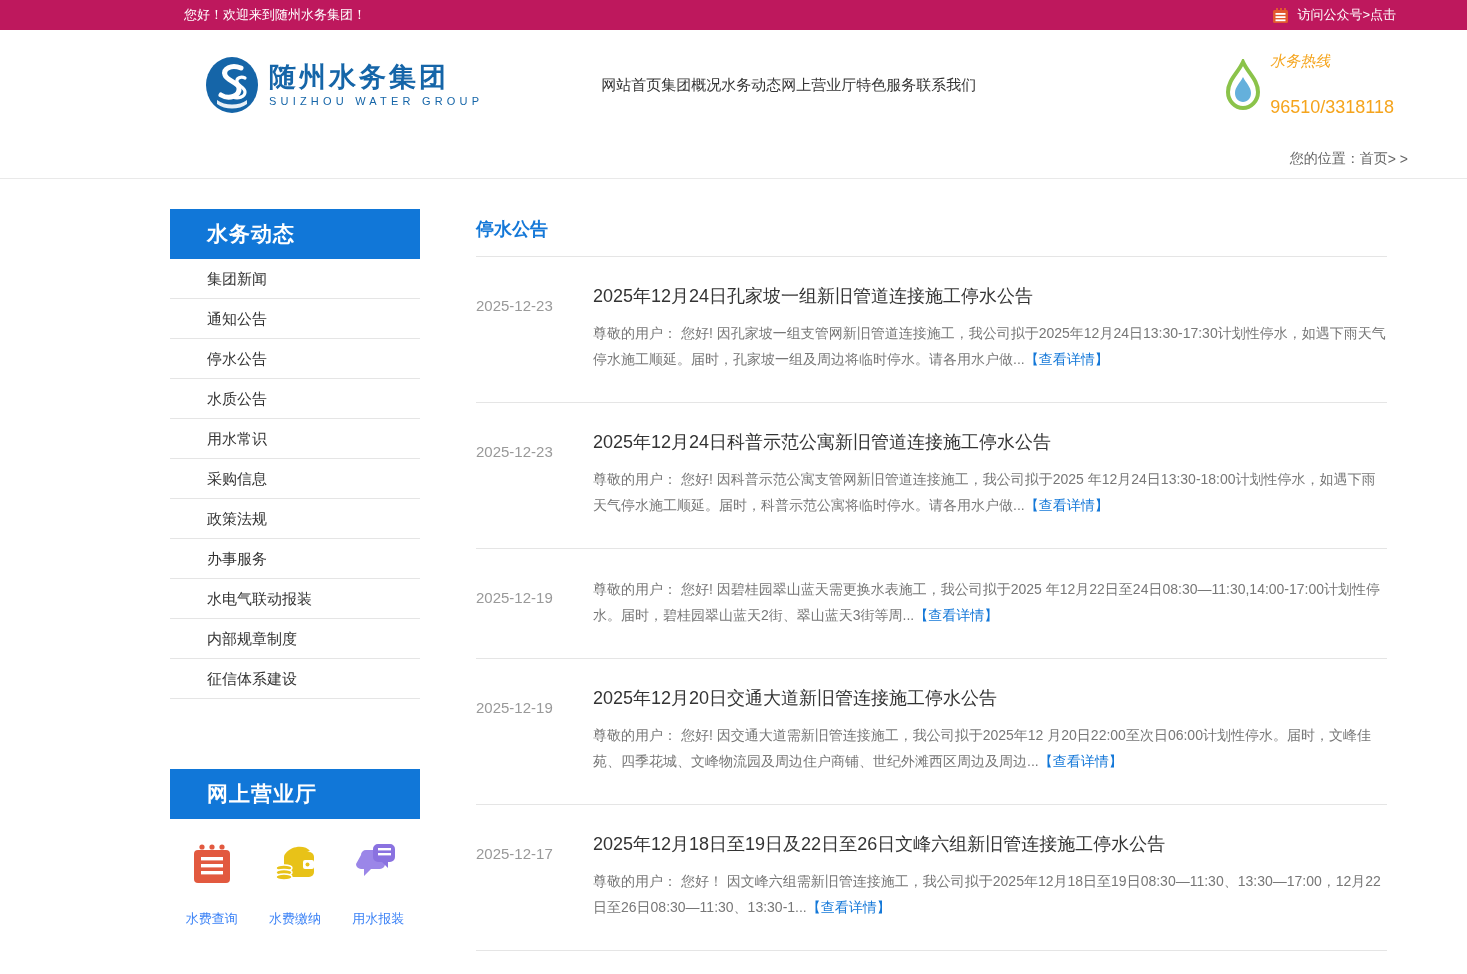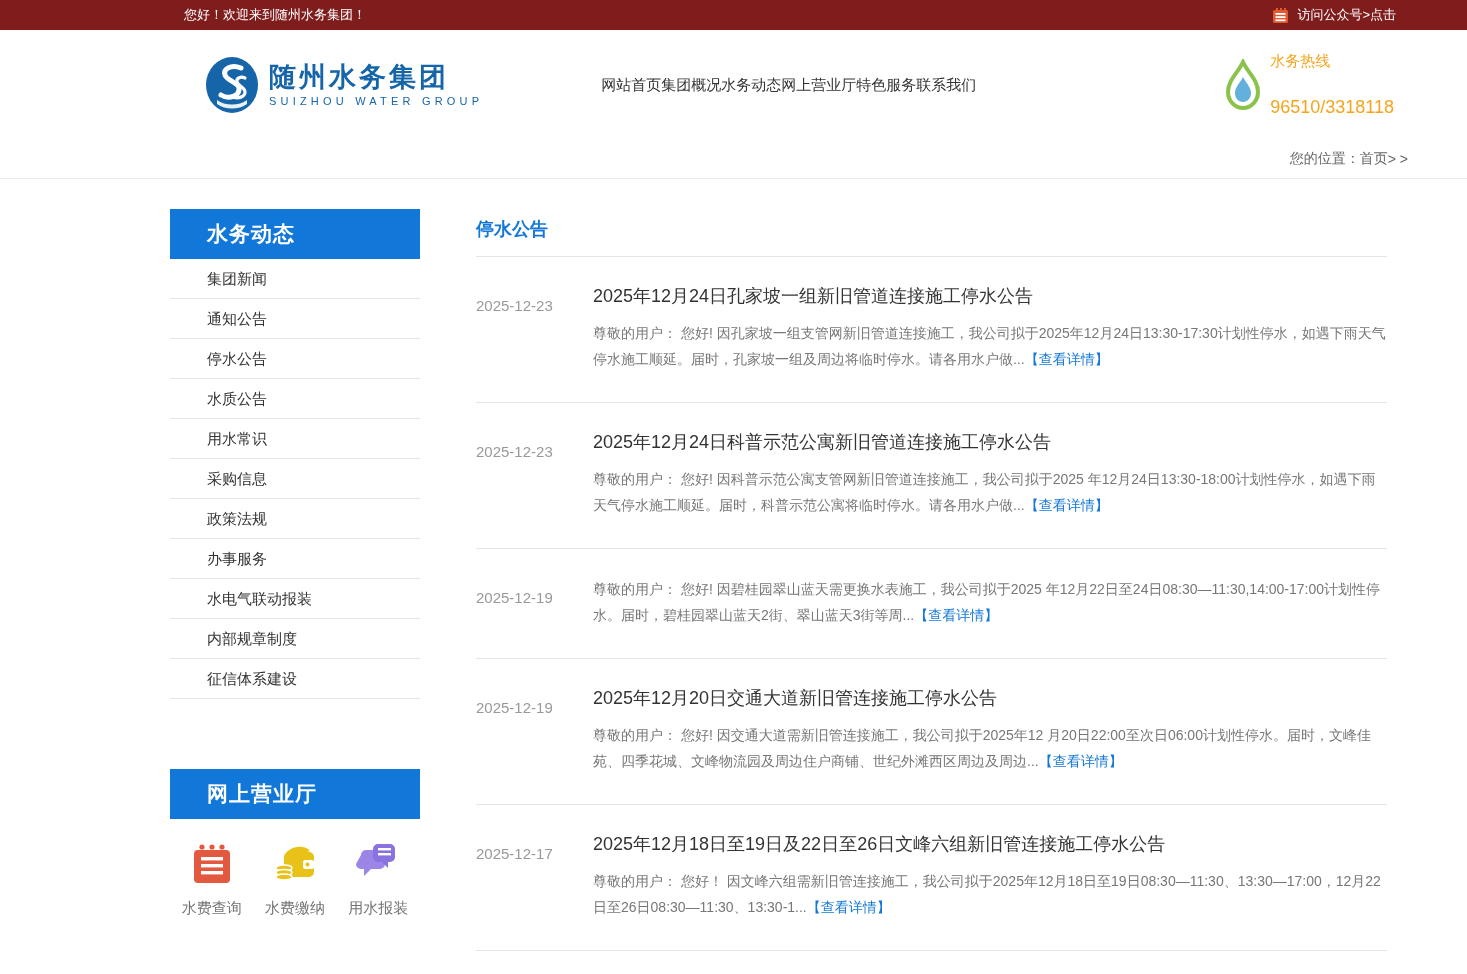--- a/index.html
+++ b/index.html
@@ -4,35 +4,35 @@
 <style>
   * { margin:0; padding:0; box-sizing:border-box; }
   html,body { background:#fff; }
   body {
     width:1467px; height:974px; overflow:hidden; position:relative;
     font-family:"Liberation Sans","DejaVu Sans",sans-serif; color:#333;
   }
   .container { width:1240px; margin-left:170px; }
 
   
-  .topbar { height:30px; background:#7f1d1d; }
+  .topbar { height:30px; background:#be185d; }
   .topbar-inner { display:flex; align-items:center; height:30px; }
   .welcome { color:#fff; font-size:13px; padding-left:14px; }
   .wechat { margin-left:auto; margin-right:14px; display:flex; align-items:center; gap:8px;
             color:#fff; font-size:13px; text-decoration:none; cursor:pointer; }
 
   
   .header-inner { display:flex; align-items:center; height:110px; }
   .logo { display:flex; align-items:center; gap:10px; margin-left:35px; cursor:pointer; }
   .logo-text-cn { color:#1565a8; font-size:27px; font-weight:bold; letter-spacing:3px; line-height:1.1; }
   .logo-text-en { color:#1565a8; font-size:11px; letter-spacing:4.2px; margin-top:3px; }
   .nav { display:flex; margin-left:118px; }
   .nav a { color:#333; font-size:15px; text-decoration:none; cursor:pointer; white-space:nowrap; }
   .hotline { margin-left:auto; margin-right:16px; display:flex; align-items:center; gap:8px; }
-  .hotline-label { color:#f5a41c; font-size:15px; }
+  .hotline-label { color:#f5a41c; font-size:15px;font-style:italic; }
   .hotline-number { color:#f5a41c; font-size:18px;margin-top:26px; }
 
   
   .crumb-row { border-bottom:1px solid #e9e9e9; }
   .crumb { height:38px; display:flex; align-items:center; justify-content:flex-end;
            font-size:14px; color:#666; padding-right:2px; }
   .crumb a { color:#666; text-decoration:none; cursor:pointer; }
 
   
   .layout { display:flex; margin-top:30px; }
@@ -42,21 +42,21 @@
   
   .side-head { height:50px; line-height:50px; background:#1177d8; color:#fff;
                font-size:21px; font-weight:bold; padding-left:37px; letter-spacing:1px; }
   .side-list { list-style:none; }
   .side-list li { height:40px; line-height:40px; padding-left:37px; font-size:15px; color:#333;
                   border-bottom:1px solid #e5e5e5; cursor:pointer; }
   .hall-block { margin-top:70px; }
   .hall-icons { display:grid; grid-template-columns:1fr 1fr 1fr; margin-top:22px; }
   .hall-cell { text-align:center; cursor:pointer; }
   .hall-cell .ic { width:46px; height:46px; margin:0 auto; display:block; }
-  .hall-label { display:block; font-size:15px; color:#737373; margin-top:12px; }
+  .hall-label { display:block; font-size:13px; color:#3b82f6; margin-top:23px; }
 
   
   .main-title { font-size:18px; font-weight:bold; color:#1478d8; padding:8px 0 15px;
                 border-bottom:1px solid #e5e5e5; }
   .article { display:flex; padding:27px 0 30px; border-bottom:1px solid #e5e5e5; }
   .article-date { width:117px; flex-shrink:0; color:#999; font-size:15px; padding-top:13px; }
   .article-body { flex:1; }
   .article-title { font-size:18px; color:#333; margin-bottom:12px; cursor:pointer; }
   .article-summary { font-size:14px; color:#777; line-height:26px; }
   .detail-link { color:#1478d8; text-decoration:none; cursor:pointer; font-size:14px; }

